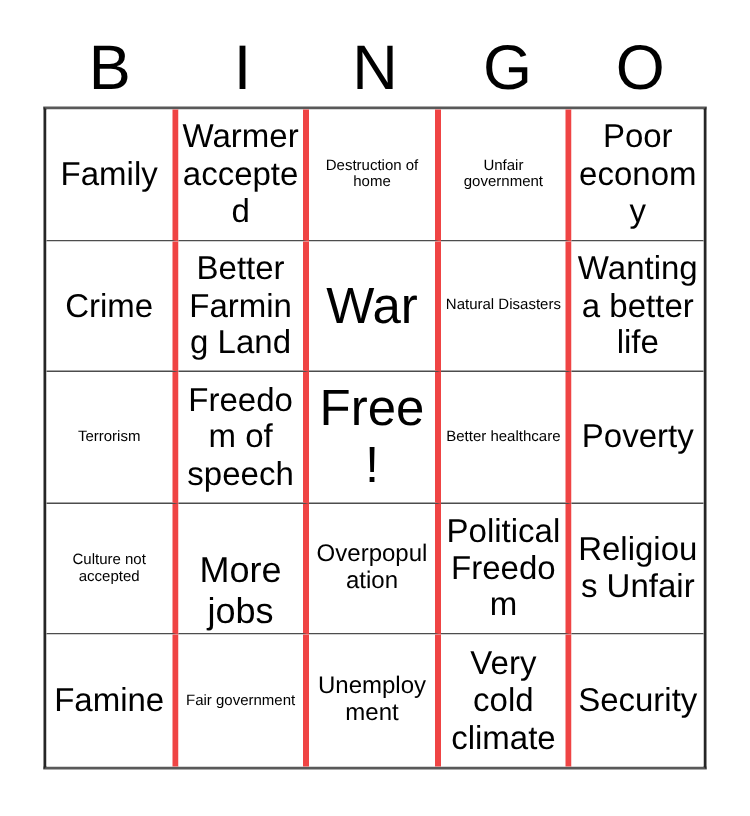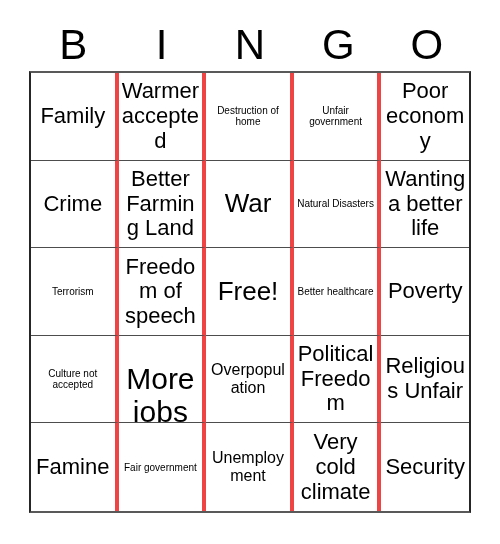--- a/index.html
+++ b/index.html
@@ -72,22 +72,22 @@
   .cell:nth-child(5n) { border-right: none; }
   .cell:nth-child(n+21) { border-bottom: none; }
 
   .cell-text {
     display: block;
     width: 100%;
     line-height: 1.12;
     word-wrap: break-word;
   }
   
-  .sz-xl  { font-size: 26px; }
-  .sz-lg  { font-size: 30px; margin-top: 32px; }
+  .sz-xl  { font-size: 34px; }
+  .sz-lg  { font-size: 24px; margin-top: 32px; }
   .sz-md  { font-size: 22px; }
   .sz-sm  { font-size: 10px; }
   .sz-xs  { font-size: 16px; }
 </style>
 </head>
 <body>
 
 <div id="card">
 
   <div id="bingo-header">

